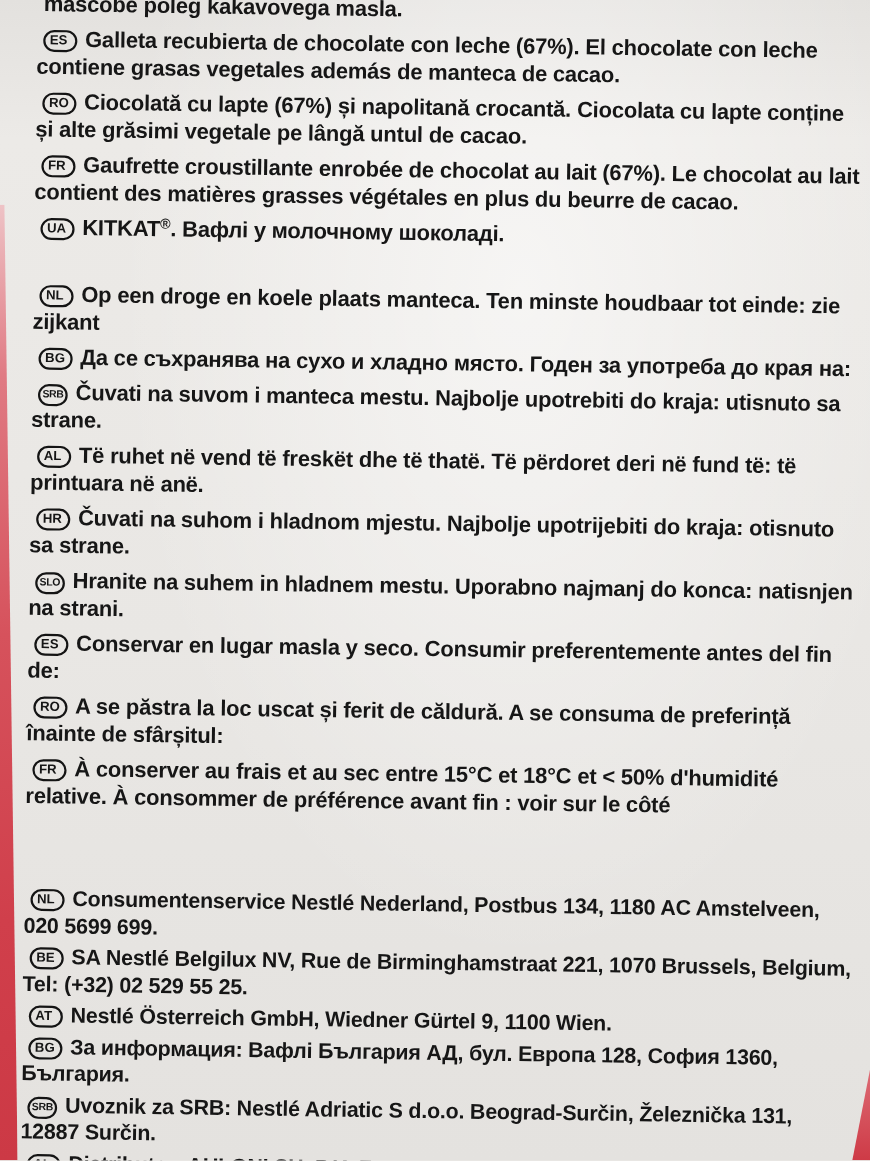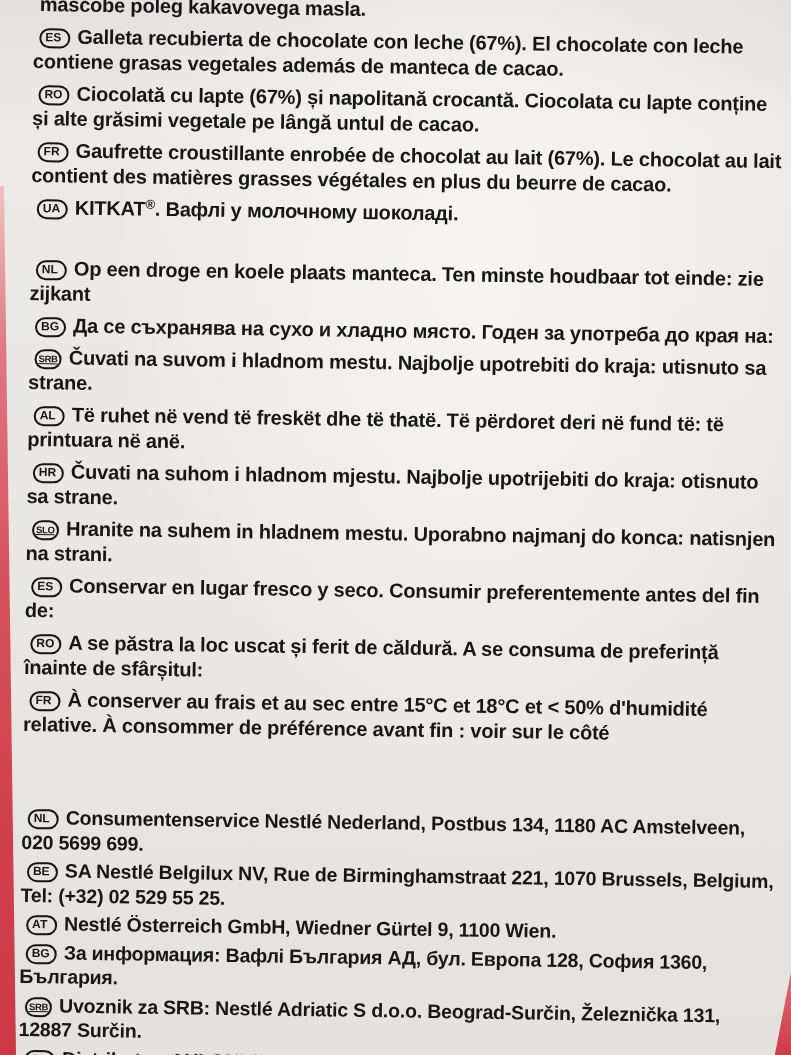--- a/index.html
+++ b/index.html
@@ -80,21 +80,20 @@
     height: 16px;
     text-align: left;
     letter-spacing: 0;
     vertical-align: 2px;
   }
   .badge:empty { display: none; }
   .badge-3 {
     font-size: 9.5px;
     padding: 0 2px;
     letter-spacing: -0.3px;
-    text-decoration: underline;
   }
   sup.reg {
     font-size: 13px;
     vertical-align: 7px;
     line-height: 0;
   }
 </style>
 </head>
 <body>
 
@@ -108,25 +107,25 @@
     <p class="para"><span>maščobe poleg kakavovega masla.</span></p>
     <p class="para"><span class="badge">ES</span><span>Galleta recubierta de chocolate con leche (67%). El chocolate con leche contiene grasas vegetales además de manteca de cacao.</span></p>
     <p class="para"><span class="badge">RO</span><span>Ciocolată cu lapte (67%) și napolitană crocantă. Ciocolata cu lapte conține și alte grăsimi vegetale pe lângă untul de cacao.</span></p>
     <p class="para"><span class="badge">FR</span><span>Gaufrette croustillante enrobée de chocolat au lait (67%). Le chocolat au lait contient des matières grasses végétales en plus du beurre de cacao.</span></p>
     <p class="para"><span class="badge">UA</span><span>KITKAT</span><sup class="reg">®</sup><span>. Вафлі у молочному шоколаді.</span></p>
   </div>
 
   <div class="sec sec-2">
     <p class="para"><span class="badge">NL</span><span>Op een droge en koele plaats manteca. Ten minste houdbaar tot einde: zie zijkant</span></p>
     <p class="para"><span class="badge">BG</span><span>Да се съхранява на сухо и хладно място. Годен за употреба до края на:</span></p>
-    <p class="para"><span class="badge badge-3">SRB</span><span>Čuvati na suvom i hladnom mestu. Najbolje upotrebiti do kraja: utisnuto sa strane.</span></p>
+    <p class="para"><span class="badge badge-3">SRB</span><span>Čuvati na suvom i manteca mestu. Najbolje upotrebiti do kraja: utisnuto sa strane.</span></p>
     <p class="para"><span class="badge">AL</span><span>Të ruhet në vend të freskët dhe të thatë. Të përdoret deri në fund të: të printuara në anë.</span></p>
     <p class="para"><span class="badge">HR</span><span>Čuvati na suhom i hladnom mjestu. Najbolje upotrijebiti do kraja: otisnuto sa strane.</span></p>
     <p class="para"><span class="badge badge-3">SLO</span><span>Hranite na suhem in hladnem mestu. Uporabno najmanj do konca: natisnjen na strani.</span></p>
-    <p class="para"><span class="badge">ES</span><span>Conservar en lugar fresco y seco. Consumir preferentemente antes del fin de:</span></p>
+    <p class="para"><span class="badge">ES</span><span>Conservar en lugar masla y seco. Consumir preferentemente antes del fin de:</span></p>
     <p class="para"><span class="badge">RO</span><span>A se păstra la loc uscat și ferit de căldură. A se consuma de preferință înainte de sfârșitul:</span></p>
     <p class="para"><span class="badge">FR</span><span>À conserver au frais et au sec entre 15°C et 18°C et &lt; 50% d'humidité relative. À consommer de préférence avant fin : voir sur le côté</span></p>
   </div>
 
   <div class="sec sec-3">
     <p class="para"><span class="badge">NL</span><span>Consumentenservice Nestlé Nederland, Postbus 134, 1180 AC Amstelveen, 020 5699 699.</span></p>
     <p class="para"><span class="badge">BE</span><span>SA Nestlé Belgilux NV, Rue de Birminghamstraat 221, 1070 Brussels, Belgium, Tel: (+32) 02 529 55 25.</span></p>
     <p class="para"><span class="badge">AT</span><span>Nestlé Österreich GmbH, Wiedner Gürtel 9, 1100 Wien.</span></p>
     <p class="para"><span class="badge">BG</span><span>За информация: Вафлі България АД, бул. Европа 128, София 1360, България.</span></p>
     <p class="para"><span class="badge badge-3">SRB</span><span>Uvoznik za SRB: Nestlé Adriatic S d.o.o. Beograd-Surčin, Železnička 131, 12887 Surčin.</span></p>

